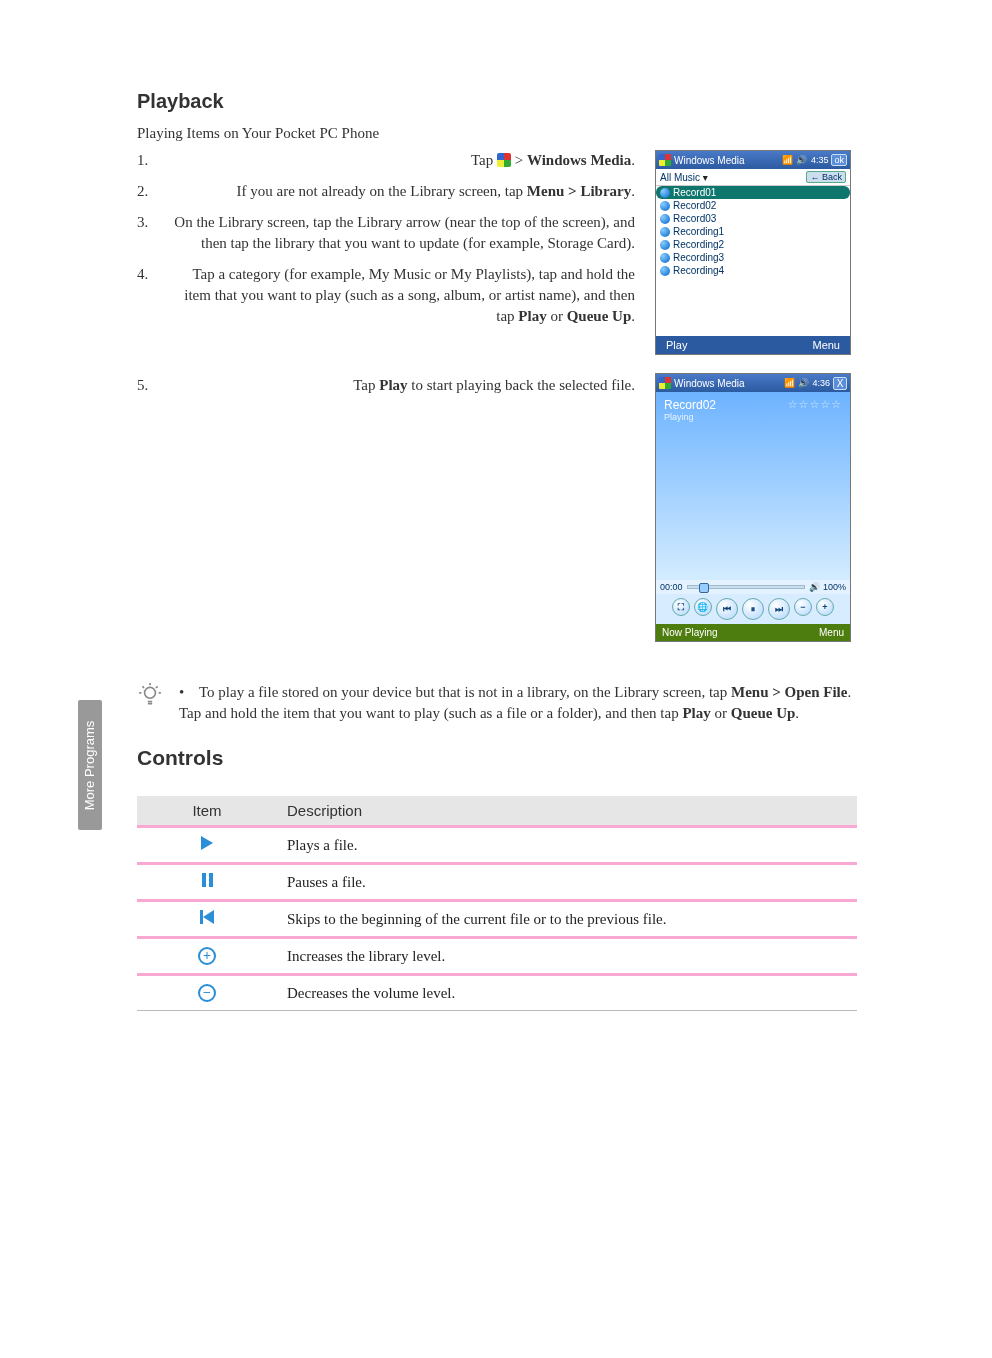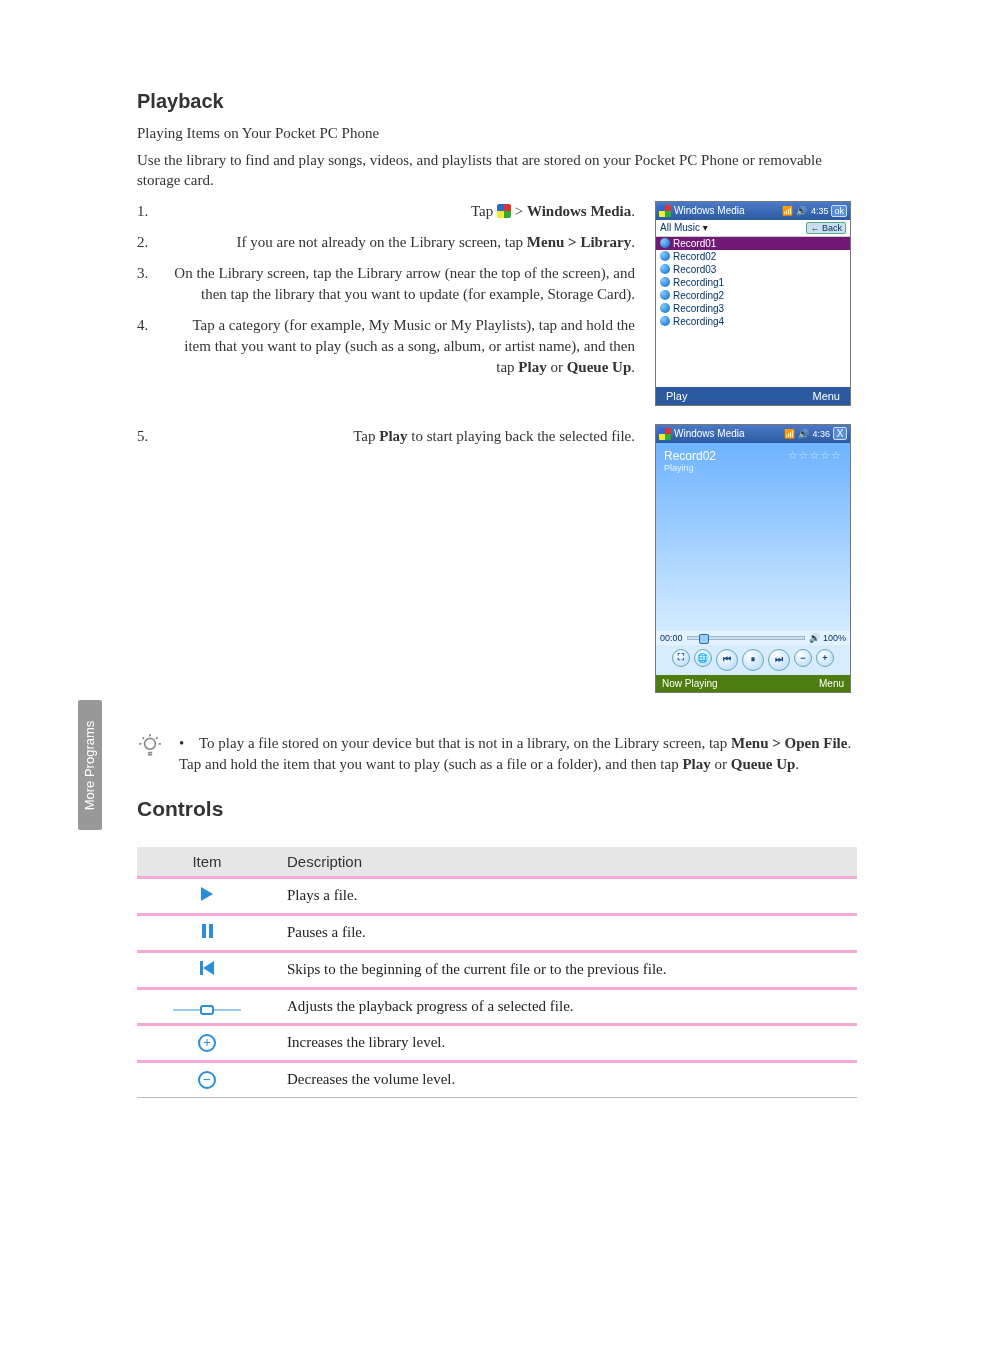--- a/index.html
+++ b/index.html
@@ -35,21 +35,21 @@
   .shot-titlebar { background: linear-gradient(#4a7ac8,#2b5aa0); color: #fff; display: flex; align-items: center; justify-content: space-between; padding: 2px 3px; height: 18px; }
   .shot-titlebar .tleft { display: flex; align-items: center; gap: 3px; }
   .shot-titlebar .tright { display: flex; align-items: center; gap: 3px; font-size: 9px; }
   .winflag { width: 12px; height: 12px; background: conic-gradient(#d33 0 25%, #3a3 0 50%, #ee3 0 75%, #36c 0); border-radius: 1px; }
   .ok-btn { background: #5a8ed8; border: 1px solid #cde; padding: 0 2px; font-size: 9px; border-radius: 2px; }
   .x-btn { background: #5a8ed8; border: 1px solid #cde; width: 14px; text-align: center; font-size: 10px; border-radius: 2px; }
   .lib-header { background: #fff; border-bottom: 1px solid #ccc; padding: 2px 4px; display: flex; justify-content: space-between; align-items: center; }
   .lib-back { background: #cde; border: 1px solid #5a8; font-size: 9px; padding: 0 3px; border-radius: 2px; color: #036; }
   .lib-body { background: #fff; min-height: 150px; }
   .lib-item { display: flex; align-items: center; gap: 3px; padding: 1px 4px; font-size: 10px; color: #036; }
-  .lib-item.sel { background: #701a75; color: #fff; }
+  .lib-item.sel { background: #0f766e; color: #fff; border-radius: 6px; }
   .audio-ico { width: 10px; height: 10px; background: radial-gradient(circle at 30% 30%, #8cf, #06c); border-radius: 50%; flex-shrink: 0; }
   .lib-footer { background: #2b5aa0; color: #fff; display: flex; justify-content: space-between; padding: 3px 10px; font-size: 11px; }
   .player-body { background: linear-gradient(#6db3ff, #d4ecff); height: 188px; position: relative; color: #fff; padding: 6px 8px; }
   .player-stars { color: rgba(255,255,255,0.6); font-size: 11px; letter-spacing: 1px; position: absolute; right: 8px; top: 6px; }
   .player-title { font-size: 12px; }
   .player-sub { font-size: 9px; color: #e8f4ff; }
   .player-progress { background: #e4f2ff; color: #036; display: flex; justify-content: space-between; align-items: center; padding: 2px 4px; font-size: 9px; height: 14px; }
   .player-progress .bar { height: 4px; background: #cde; flex: 1; margin: 0 4px; position: relative; border: 1px solid #9bc; }
   .player-progress .bar::after { content: ''; position: absolute; left: 10%; top: -3px; width: 8px; height: 8px; background: #9cf; border: 1px solid #369; border-radius: 2px; }
   .player-ctrls { background: #d8ecff; padding: 4px; display: flex; justify-content: center; gap: 4px; }
@@ -78,21 +78,20 @@
 
 <div class="side-tab">
     <span>More Programs</span>
   </div>
 
 <div class="page">
 
 
   <h2 class="section-h">Playback</h2>
   <div class="sub-h">Playing Items on Your Pocket PC Phone</div>
-  <p class="body-p">Use the library to find and play songs, videos, and playlists that are stored on your Pocket PC Phone or removable storage card.</p>
 
   <div class="two-col">
     <div class="col-text">
       <ol class="steps">
         <li>
           <span>Tap </span><span class="start-ico"></span><span> &gt; </span><span class="bold">Windows Media</span><span>.</span>
         </li>
         <li>
           <span>If you are not already on the Library screen, tap </span><span class="bold">Menu &gt; Library</span><span>.</span>
         </li>
@@ -239,28 +238,20 @@
         <td>Pauses a file.</td>
       </tr>
       <tr>
         <td class="icon-cell"><span class="ico-prev">
               <span class="bar"></span>
               <span class="tri"></span>
             </span></td>
         <td>Skips to the beginning of the current file or to the previous file.</td>
       </tr>
       <tr>
-        <td class="icon-cell"><span class="ico-slider">
-              <span class="track"></span>
-              <span class="thumb"></span>
-              <span class="track"></span>
-            </span></td>
-        <td>Adjusts the playback progress of a selected file.</td>
-      </tr>
-      <tr>
         <td class="icon-cell"><span class="ico-vol">+</span></td>
         <td>Increases the library level.</td>
       </tr>
       <tr>
         <td class="icon-cell"><span class="ico-vol">−</span></td>
         <td>Decreases the volume level.</td>
       </tr>
     </tbody>
   </table>
 

